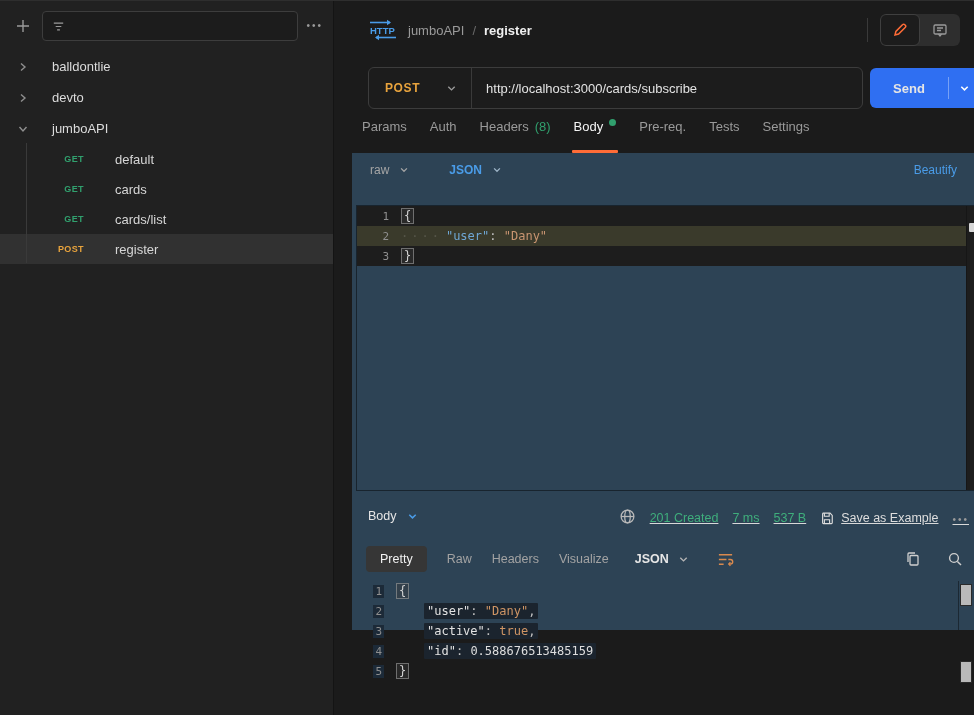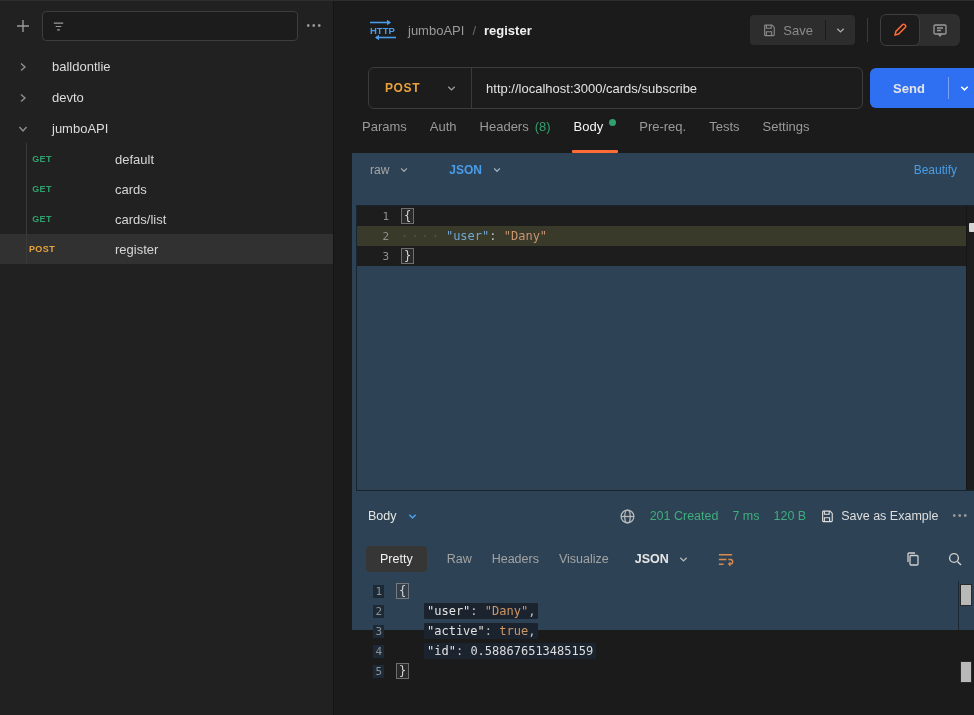--- a/index.html
+++ b/index.html
@@ -12,21 +12,21 @@
   .sb-top { display:flex; align-items:center; gap:8px; padding:10px 10px 8px 12px; }
   .plus-btn { color:#9a9a9a; width:22px; height:22px; display:flex; align-items:center; justify-content:center; cursor:pointer; }
   .search-box { flex:1; height:30px; border:1px solid #3d3d3d; border-radius:4px; background:#1c1c1c; display:flex; align-items:center; padding:0 8px; gap:8px; }
   .search-box input { flex:1; background:transparent; border:none; outline:none; color:#d9d9d9; font-size:12px; }
   .dots { letter-spacing:2px; font-size:10px; color:#9a9a9a; line-height:1; cursor:pointer; }
   .dots.blue { color:#4a9ce8; }
   .tree { position:absolute; top:50px; left:0; right:0; }
   .trow { height:30px; display:flex; align-items:center; gap:24px; padding-left:18px; color:#dcdcdc; cursor:pointer; font-size:13px; }
   .trow .chev { color:#8f8f8f; display:flex; }
   .trow.req { padding-left:0; }
-  .trow.req .method { width:84px; text-align:center; font-size:9px; font-weight:bold; letter-spacing:.4px; }
+  .trow.req .method { width:84px; text-align:right; font-size:9px; font-weight:bold; letter-spacing:.4px; }
   .trow.req .rname { margin-left:7px; color:#d6d6d6; }
   .m-get { color:#31a06e; }
   .m-post { color:#e8a33d; }
   .trow.selected { background:#313131; }
   .tree-line { position:absolute; left:26px; top:92px; width:1px; height:120px; background:#3a3a3a; }
 
   
   .main { position:absolute; left:352px; top:0; width:640px; height:629px; background:#1b1b1b; }
   .hdr { position:absolute; top:0; left:0; right:0; height:58px; display:flex; align-items:center; padding:0 12px 0 16px; }
   .crumb { display:flex; align-items:center; gap:8px; margin-left:10px; }
@@ -81,21 +81,21 @@
   .brk { border:1px solid rgba(170,170,170,.55); padding:0 2px; background:rgba(60,60,60,.4); color:#d4d4d4; }
   .indent { letter-spacing:3px; color:rgba(255,255,255,.14); margin-right:4px; }
   .k-req { color:#6fa7d4; } .v-req { color:#c99571; } .pun { color:#c0c0c0; }
   .e-scroll { position:absolute; right:0; top:0; bottom:0; width:13px; background:#1d1d1d; border-left:1px solid #161616; }
   .e-thumb { position:absolute; top:17px; left:2px; width:9px; height:9px; background:#d6d6d6; border-radius:1px; }
 
   
   .rmeta { position:absolute; top:346px; left:0; right:0; height:34px; display:flex; align-items:center; padding:0 14px 0 16px; font-size:12.5px; }
   .rmeta .blabel { color:#e6e6e6; display:flex; align-items:center; gap:10px; cursor:pointer; }
   .rmeta .blabel .chev { color:#4a9ce8; display:flex; }
-  .rmeta .grp { margin-left:auto; display:flex; align-items:center; gap:14px; }
+  .rmeta .grp { margin-left:auto; display:flex; align-items:flex-end; gap:14px;text-decoration:underline; }
   .green { color:#3fae7c; }
   .saveex { display:flex; align-items:center; gap:7px; color:#dedede; cursor:pointer; }
   .globe { color:#b9b9b9; display:flex; }
 
   
   .rtabs { position:absolute; top:388px; left:14px; right:20px; height:36px; display:flex; align-items:center; gap:20px; font-size:12.5px; color:#a3a3a3; }
   .rtab { cursor:pointer; }
   .rtab.sel { background:#363636; color:#f2f2f2; padding:6px 14px; border-radius:4px; }
   .rlang { color:#e6e6e6; font-weight:bold; display:flex; align-items:center; gap:9px; margin-left:6px; cursor:pointer; }
   .wrap-ic { color:#d98a4e; display:flex; cursor:pointer; margin-left:8px; }
@@ -198,39 +198,20 @@
           </g>
           <text x="2" y="15.5" fill="#4a9ce8" font-size="9.5" font-weight="bold" font-family="Liberation Sans, sans-serif">HTTP</text>
         </svg>
       </span>
       <div class="crumb">
         <span class="col">jumboAPI</span>
         <span class="sep">/</span>
         <span class="req-name">register</span>
       </div>
       <div class="hdr-right">
-        <div class="save-split">
-          <div class="save-main">
-            <span>
-              <svg width="14" height="14" viewBox="0 0 16 16" stroke="currentColor" stroke-width="1.3" fill="none">
-                  <path d="M3 2.5h8.5L14 5v8.5a.9.9 0 0 1-.9.9H3.9a.9.9 0 0 1-.9-.9V3.4a.9.9 0 0 1 .9-.9z"></path>
-                  <path d="M5 2.5v3.5h5.5V2.5M5 14v-4h6v4"></path>
-                </svg>
-            </span>
-            <span>Save</span>
-          </div>
-          <div class="save-sep"></div>
-          <div class="save-chev">
-            <span>
-              <svg width="11" height="11" viewBox="0 0 12 12" stroke="currentColor" stroke-width="1.5" fill="none">
-                  <path d="M2.5 4 6 7.5 9.5 4"></path>
-                </svg>
-            </span>
-          </div>
-        </div>
         <div class="hdr-div"></div>
         <div class="tool-group">
           <div class="tool-cell active">
             <span>
               <svg width="16" height="16" viewBox="0 0 16 16" stroke="currentColor" stroke-width="1.5" fill="none">
                   <path d="M3 13l.9-3.6 6.8-6.8a1.3 1.3 0 0 1 1.9 0l.8.8a1.3 1.3 0 0 1 0 1.9L6.6 12.1 3 13z"></path>
                 </svg>
             </span>
           </div>
           <div class="tool-cell">
@@ -350,21 +331,21 @@
         <span class="grp">
           <span class="globe">
             <svg width="17" height="17" viewBox="0 0 16 16" stroke="currentColor" stroke-width="1.2" fill="none">
                 <circle cx="8" cy="8" r="6"></circle>
                 <ellipse cx="8" cy="8" rx="2.6" ry="6"></ellipse>
                 <path d="M2 8h12"></path>
               </svg>
           </span>
           <span class="green">201 Created</span>
           <span class="green">7 ms</span>
-          <span class="green">120 B</span>
+          <span class="green">537 B</span>
           <span class="saveex">
             <span>
               <svg width="14" height="14" viewBox="0 0 16 16" stroke="currentColor" stroke-width="1.3" fill="none">
                   <path d="M3 2.5h8.5L14 5v8.5a.9.9 0 0 1-.9.9H3.9a.9.9 0 0 1-.9-.9V3.4a.9.9 0 0 1 .9-.9z"></path>
                   <path d="M5 2.5v3.5h5.5V2.5M5 14v-4h6v4"></path>
                 </svg>
             </span>
             <span>Save as Example</span>
           </span>
           <span class="dots">•••</span>

